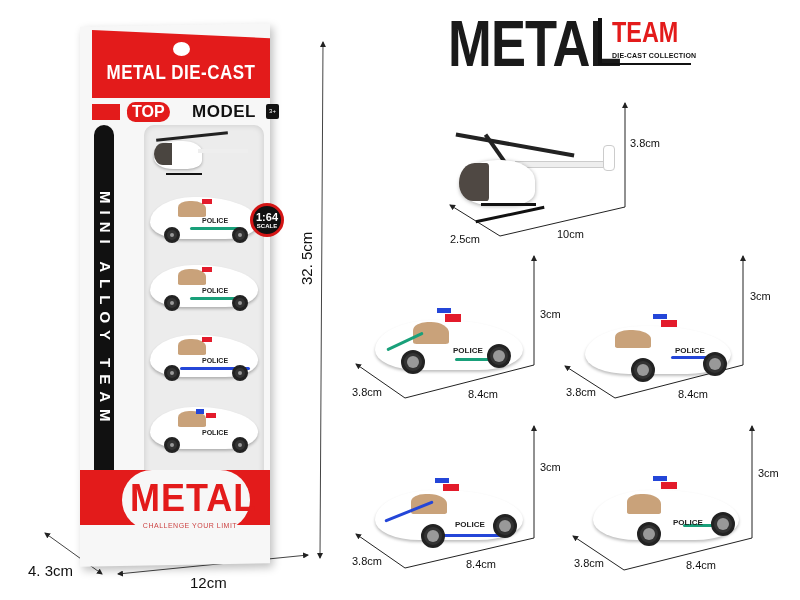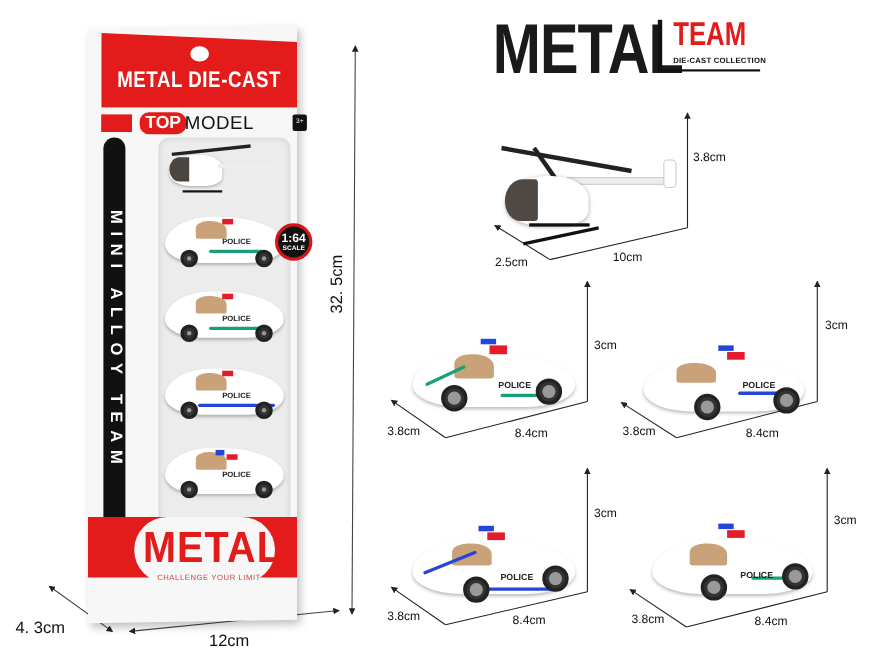--- a/index.html
+++ b/index.html
@@ -7,21 +7,21 @@
   .abs{position:absolute;}
   
   .box{left:80px;top:25px;width:197px;height:545px;}
   .box-front{position:absolute;left:0;top:0;width:190px;height:540px;background:#f7f7f7;box-shadow:3px 4px 8px rgba(0,0,0,0.25);transform:skewY(-1deg);}
   .hang-tab{position:absolute;left:12px;top:5px;width:178px;height:68px;background:#e31b1b;clip-path:polygon(0 0,100% 12%,100% 100%,0 100%);}
   .hang-hole{position:absolute;left:93px;top:17px;width:17px;height:14px;border-radius:50%;background:#fff;}
   .diecast{position:absolute;left:12px;top:38px;width:178px;text-align:center;color:#fff;font-weight:bold;font-size:17px;letter-spacing:0.5px;transform:scaleY(1.2);font-family:"Liberation Sans Narrow","Liberation Sans",sans-serif;}
   .top-bar{position:absolute;left:0;top:75px;width:190px;height:26px;}
   .tiny-tag{position:absolute;left:12px;top:4px;width:28px;height:16px;background:#e31b1b;color:#fff;font-size:4px;line-height:5px;padding:3px;box-sizing:border-box;}
   .top-pill{position:absolute;left:47px;top:2px;background:#e31b1b;color:#fff;font-weight:bold;font-size:16px;padding:0 5px;border-radius:10px 12px 12px 10px;line-height:20px;}
-  .model-txt{position:absolute;left:88px;top:2px;color:#111;font-weight:normal;font-size:17px;line-height:20px;letter-spacing:0.5px;}
+  .model-txt{position:absolute;left:112px;top:2px;color:#111;font-weight:bold;font-size:17px;line-height:20px;letter-spacing:0.5px;}
   .age-icon{position:absolute;left:186px;top:4px;width:13px;height:15px;background:#111;border-radius:2px;color:#fff;font-size:6px;text-align:center;line-height:15px;}
   .side-strip{position:absolute;left:14px;top:100px;width:20px;height:370px;background:#111;border-radius:10px;}
   .side-text{position:absolute;left:14px;top:110px;width:20px;height:350px;writing-mode:vertical-rl;color:#fff;font-weight:bold;font-size:15px;letter-spacing:7px;text-align:center;}
   .window{position:absolute;left:64px;top:100px;width:120px;height:365px;background:#ececec;border-radius:10px;box-shadow:inset 0 0 6px rgba(0,0,0,0.15);}
   .scale-badge{position:absolute;left:170px;top:178px;width:34px;height:34px;border-radius:50%;background:#111;border:3px solid #d41616;color:#fff;text-align:center;font-weight:bold;font-size:11px;line-height:11px;box-sizing:border-box;padding-top:6px;}
   .scale-badge span{display:block;font-size:6px;line-height:7px;}
   .bottom-band{position:absolute;left:0;top:445px;width:190px;height:55px;background:#e31b1b;}
   .bottom-white{position:absolute;left:42px;top:445px;width:128px;height:60px;background:#f7f7f7;border-radius:30px;}
   .metal-big{position:absolute;left:50px;top:452px;width:120px;text-align:center;color:#e31b1b;font-weight:bold;font-size:36px;letter-spacing:1px;transform:scaleY(1.1);font-family:"Liberation Sans Narrow","Liberation Sans",sans-serif;}
   .challenge{position:absolute;left:50px;top:497px;width:120px;text-align:center;color:#c44;font-size:7px;letter-spacing:0.5px;}
@@ -148,21 +148,21 @@
     <span>SCALE</span>
   </div>
   <div class="bottom-band"></div>
   <div class="bottom-white"></div>
   <div class="metal-big">METAL</div>
   <div class="challenge">CHALLENGE YOUR LIMIT</div>
 </div>
 
 <div class="dim-lg" style="left:298px;top:285px;transform:rotate(-90deg);transform-origin:left top;">32. 5cm</div>
 <div class="dim-lg" style="left:190px;top:574px;">12cm</div>
-<div class="dim-lg" style="left:14px;top:562px;">4. 3cm</div>
+<div class="dim-lg" style="left:28px;top:562px;">4. 3cm</div>
 
 <div class="abs logo-metal">METAL</div>
 <div class="abs logo-lbar"></div>
 <div class="abs logo-team">TEAM</div>
 <div class="abs logo-sub">DIE-CAST COLLECTION</div>
 <div class="abs logo-underline"></div>
 
 <div class="toy" style="left:455px;top:125px;width:165px;height:95px;">
   <div style="position:absolute;left:0;top:18px;width:120px;height:4px;background:#222;transform:rotate(10deg);"></div>
   <div style="position:absolute;left:40px;top:6px;width:4px;height:40px;background:#222;transform:rotate(-35deg);"></div>

